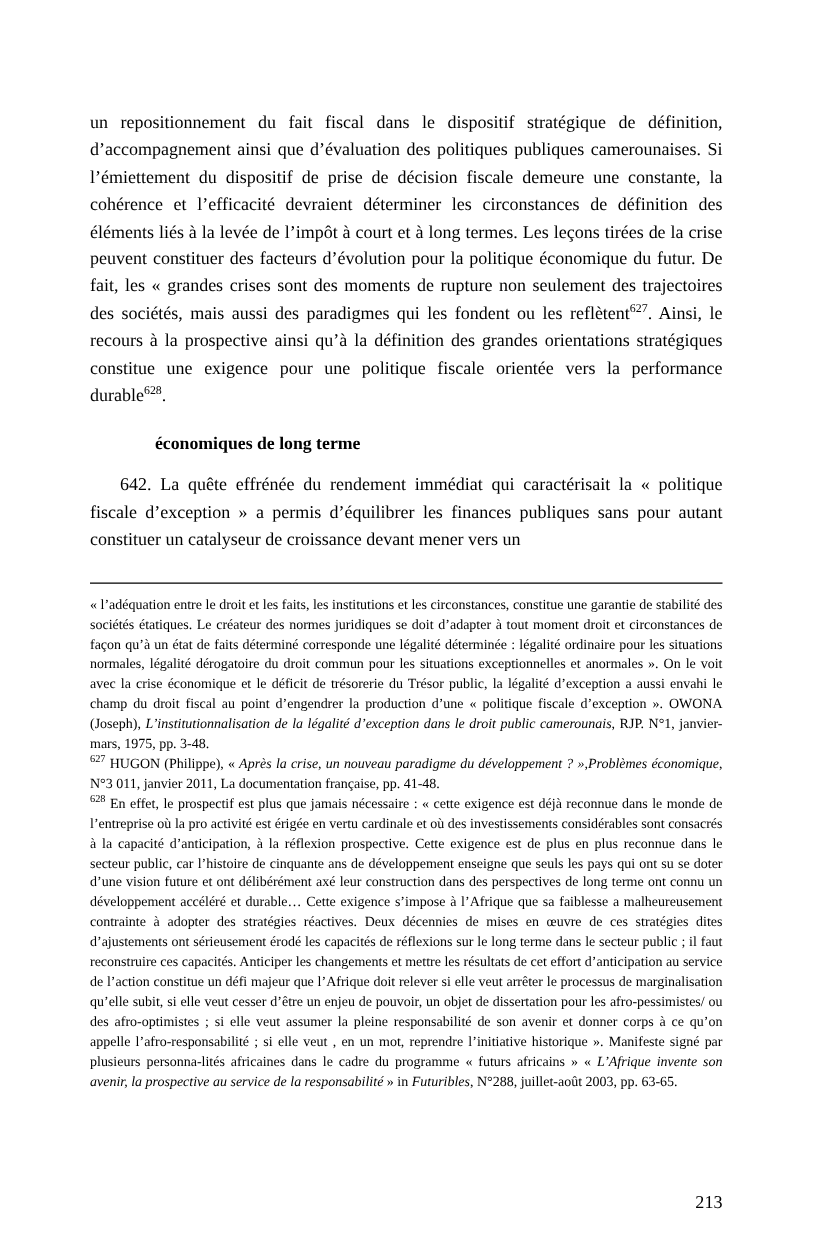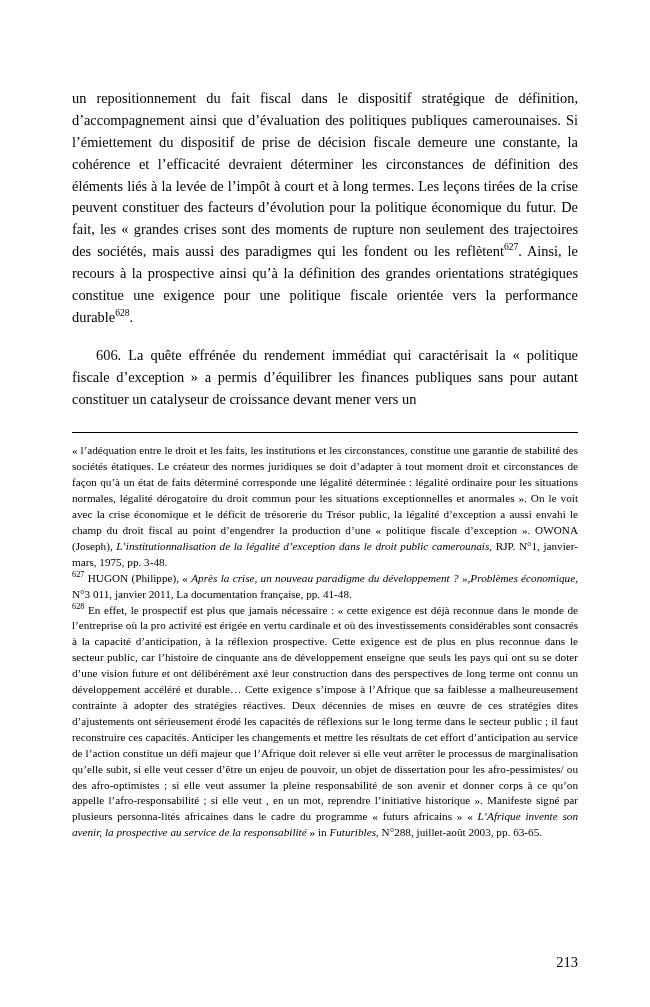--- a/index.html
+++ b/index.html
@@ -94,23 +94,24 @@
 </head>
 <body>
 
 <div class="page">
 
   <div class="body-text">
     <p><span>un repositionnement du fait fiscal dans le dispositif stratégique de définition, d’accompagnement ainsi que d’évaluation des politiques publiques camerounaises. Si l’émiettement du dispositif de prise de décision fiscale demeure une constante, la cohérence et l’efficacité devraient déterminer les circonstances de définition des éléments liés à la levée de l’impôt à court et à long termes. Les leçons tirées de la crise peuvent constituer des facteurs d’évolution pour la politique économique du futur. De fait, les « grandes crises sont des moments de rupture non seulement des trajectoires des sociétés, mais aussi des paradigmes qui les fondent ou les reflètent</span><span class="sup">627</span><span>. Ainsi, le recours à la prospective ainsi qu’à la définition des grandes orientations stratégiques constitue une exigence pour une politique fiscale orientée vers la performance durable</span><span class="sup">628</span><span>.</span></p>
   </div>
 
   <div class="section-heading">
+    <span class="line2">économiques de long terme</span>
   </div>
 
-  <p class="para-numbered">606. La quête effrénée du rendement immédiat qui caractérisait la « politique fiscale d’exception » a permis d’équilibrer les finances publiques sans pour autant constituer un catalyseur de croissance devant mener vers un</p>
+  <p class="para-numbered">642. La quête effrénée du rendement immédiat qui caractérisait la « politique fiscale d’exception » a permis d’équilibrer les finances publiques sans pour autant constituer un catalyseur de croissance devant mener vers un</p>
 
   <hr class="footnote-rule">
 
   <div class="footnotes">
 
     <p><span>« l’adéquation entre le droit et les faits, les institutions et les circonstances, constitue une garantie de stabilité des sociétés étatiques. Le créateur des normes juridiques se doit d’adapter à tout moment droit et circonstances de façon qu’à un état de faits déterminé corresponde une légalité déterminée : légalité ordinaire pour les situations normales, légalité dérogatoire du droit commun pour les situations exceptionnelles et anormales ». On le voit avec la crise économique et le déficit de trésorerie du Trésor public, la légalité d’exception a aussi envahi le champ du droit fiscal au point d’engendrer la production d’une « politique fiscale d’exception ». OWONA (Joseph), </span><span class="it">L’institutionnalisation de la légalité d’exception dans le droit public camerounais</span><span>, RJP. N°1, janvier-mars, 1975, pp. 3-48.</span></p>
 
     <p><span class="fn-marker">627</span><span> HUGON (Philippe), « </span><span class="it">Après la crise, un nouveau paradigme du développement ? »,</span><span class="it">Problèmes économique</span><span>, N°3 011, janvier 2011, La documentation française, pp. 41-48.</span></p>
 
     <p><span class="fn-marker">628</span><span> En effet, le prospectif est plus que jamais nécessaire : « cette exigence est déjà reconnue dans le monde de l’entreprise où la pro activité est érigée en vertu cardinale et où des investissements considérables sont consacrés à la capacité d’anticipation, à la réflexion prospective. Cette exigence est de plus en plus reconnue dans le secteur public, car l’histoire de cinquante ans de développement enseigne que seuls les pays qui ont su se doter d’une vision future et ont délibérément axé leur construction dans des perspectives de long terme ont connu un développement accéléré et durable… Cette exigence s’impose à l’Afrique que sa faiblesse a malheureusement contrainte à adopter des stratégies réactives. Deux décennies de mises en œuvre de ces stratégies dites d’ajustements ont sérieusement érodé les capacités de réflexions sur le long terme dans le secteur public ; il faut reconstruire ces capacités. Anticiper les changements et mettre les résultats de cet effort d’anticipation au service de l’action constitue un défi majeur que l’Afrique doit relever si elle veut arrêter le processus de marginalisation qu’elle subit, si elle veut cesser d’être un enjeu de pouvoir, un objet de dissertation pour les afro-pessimistes/ ou des afro-optimistes ; si elle veut assumer la pleine responsabilité de son avenir et donner corps à ce qu’on appelle l’afro-responsabilité ; si elle veut , en un mot, reprendre l’initiative historique ». Manifeste signé par plusieurs personna-lités africaines dans le cadre du programme « futurs africains » « </span><span class="it">L’Afrique invente son avenir, la prospective au service de la responsabilité</span><span> » in </span><span class="it">Futuribles</span><span>, N°288, juillet-août 2003, pp. 63-65.</span></p>

